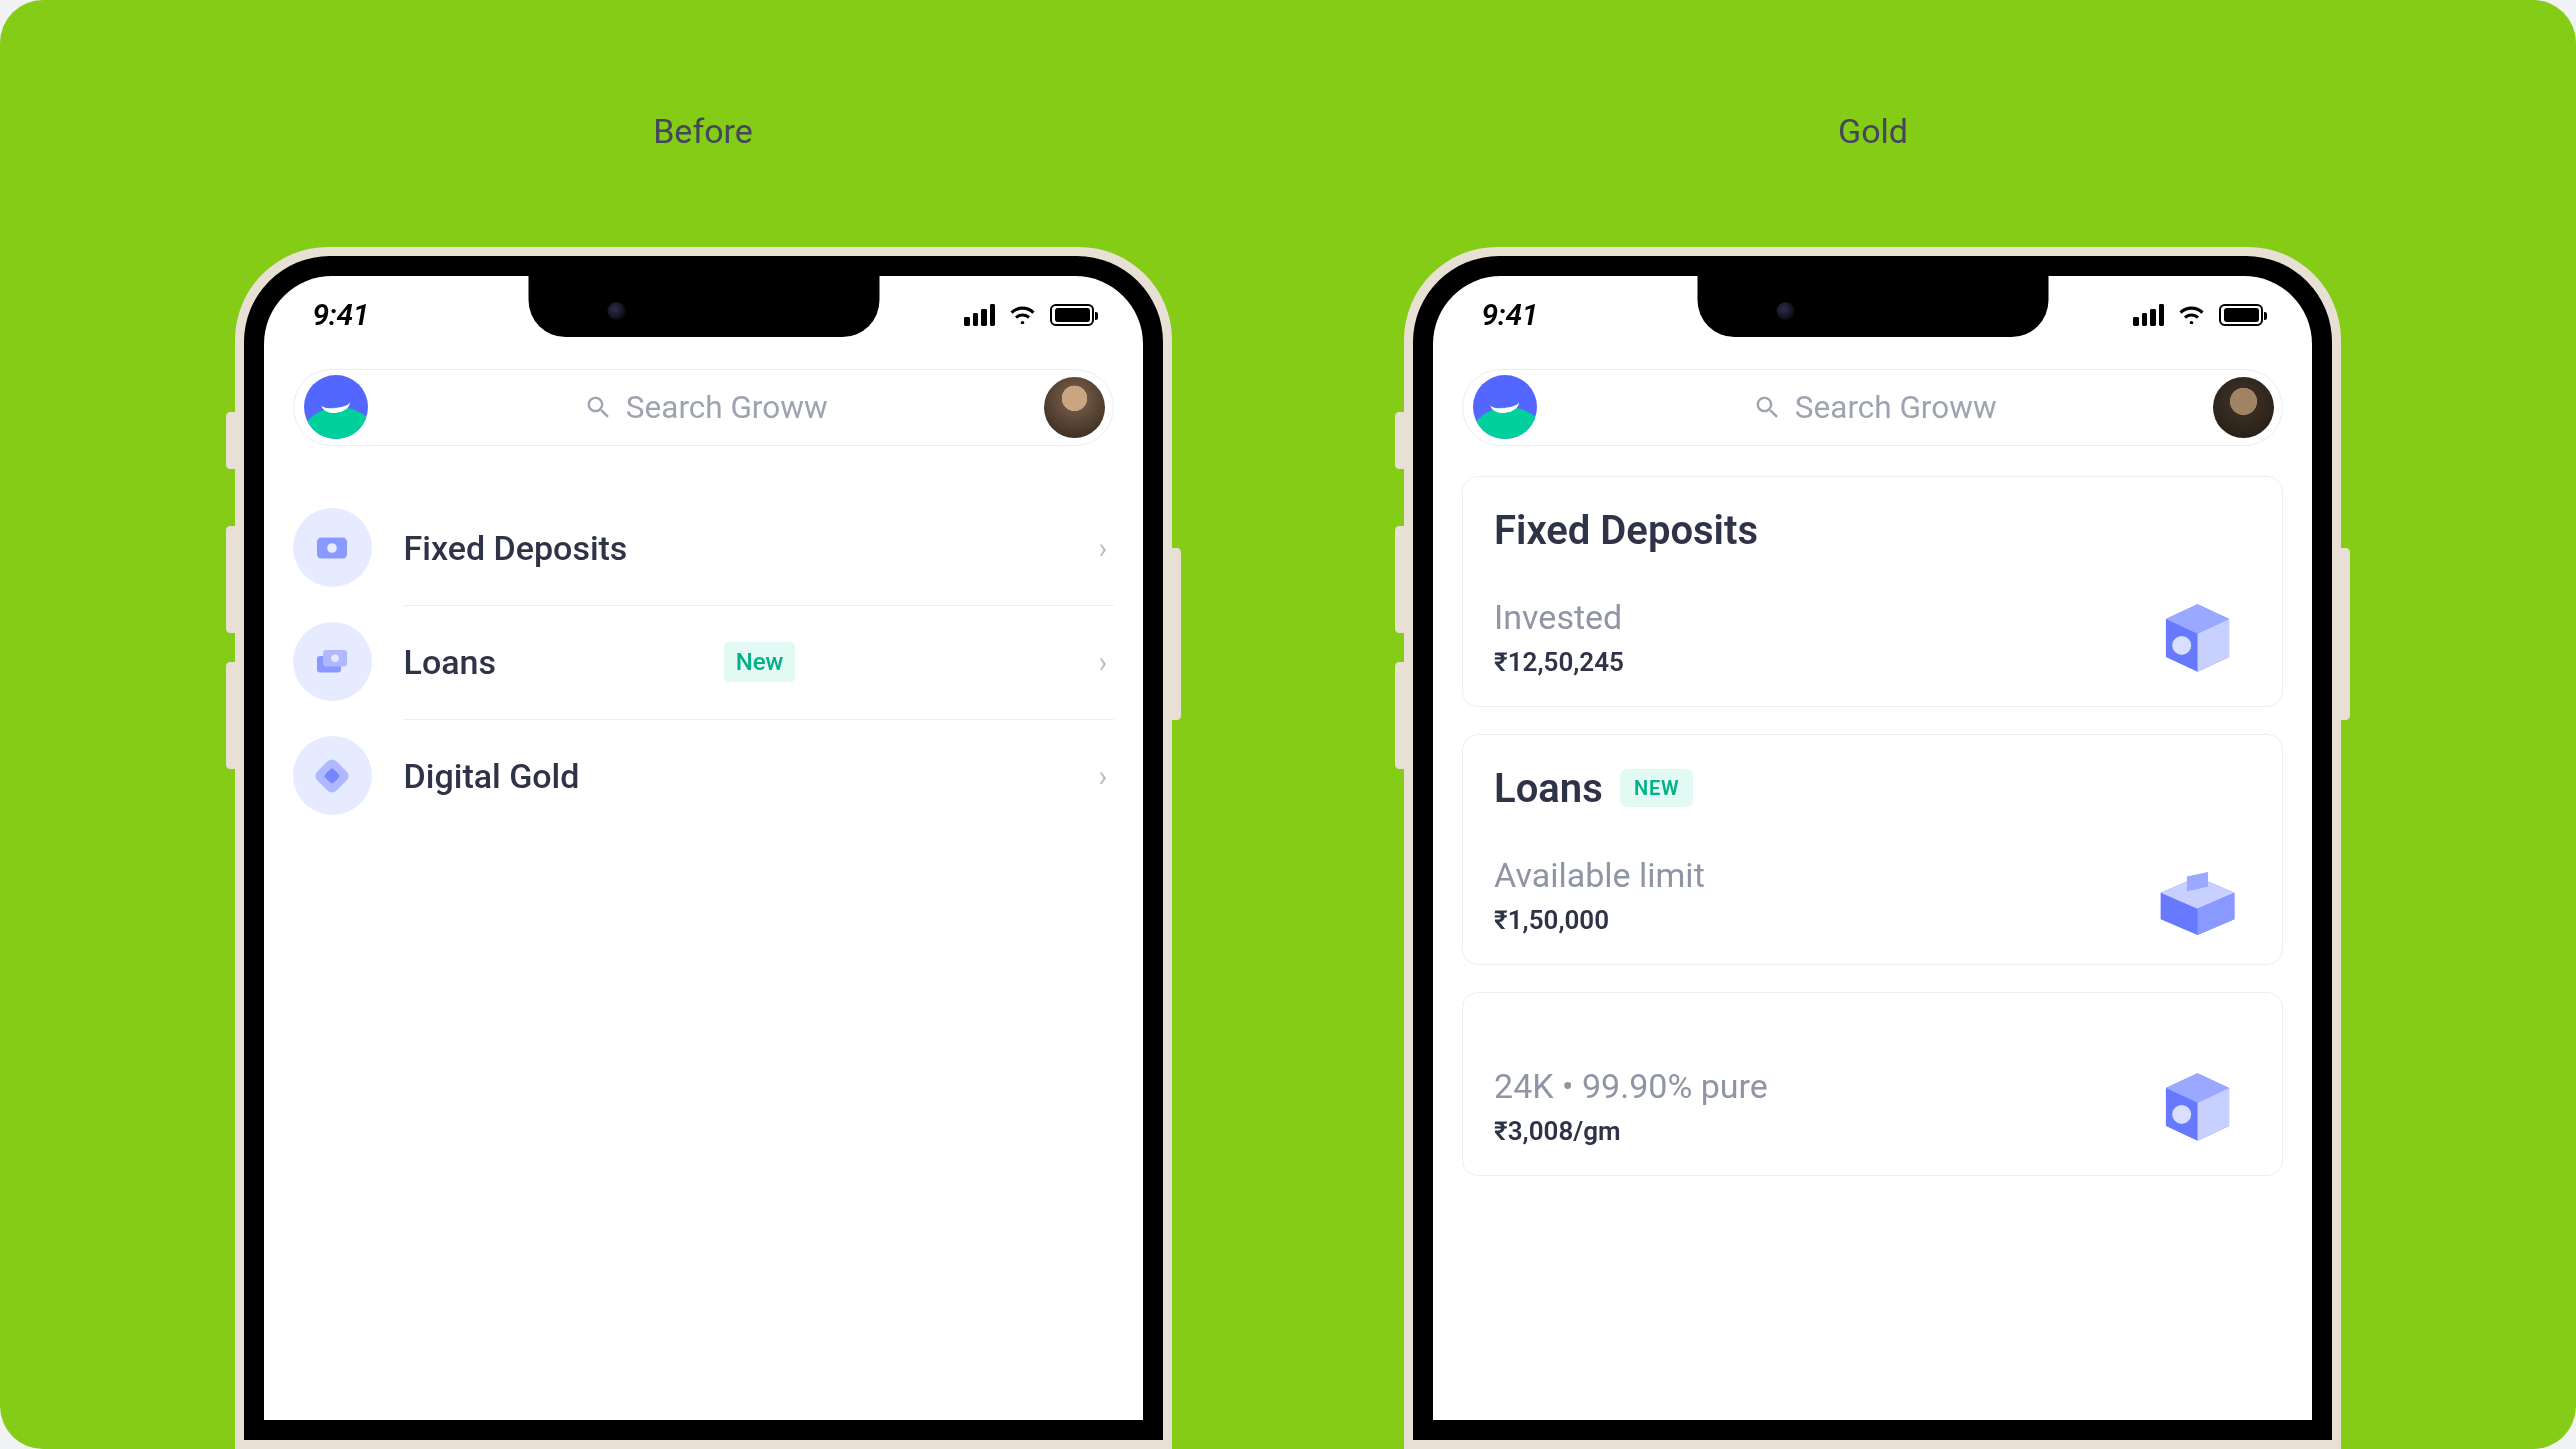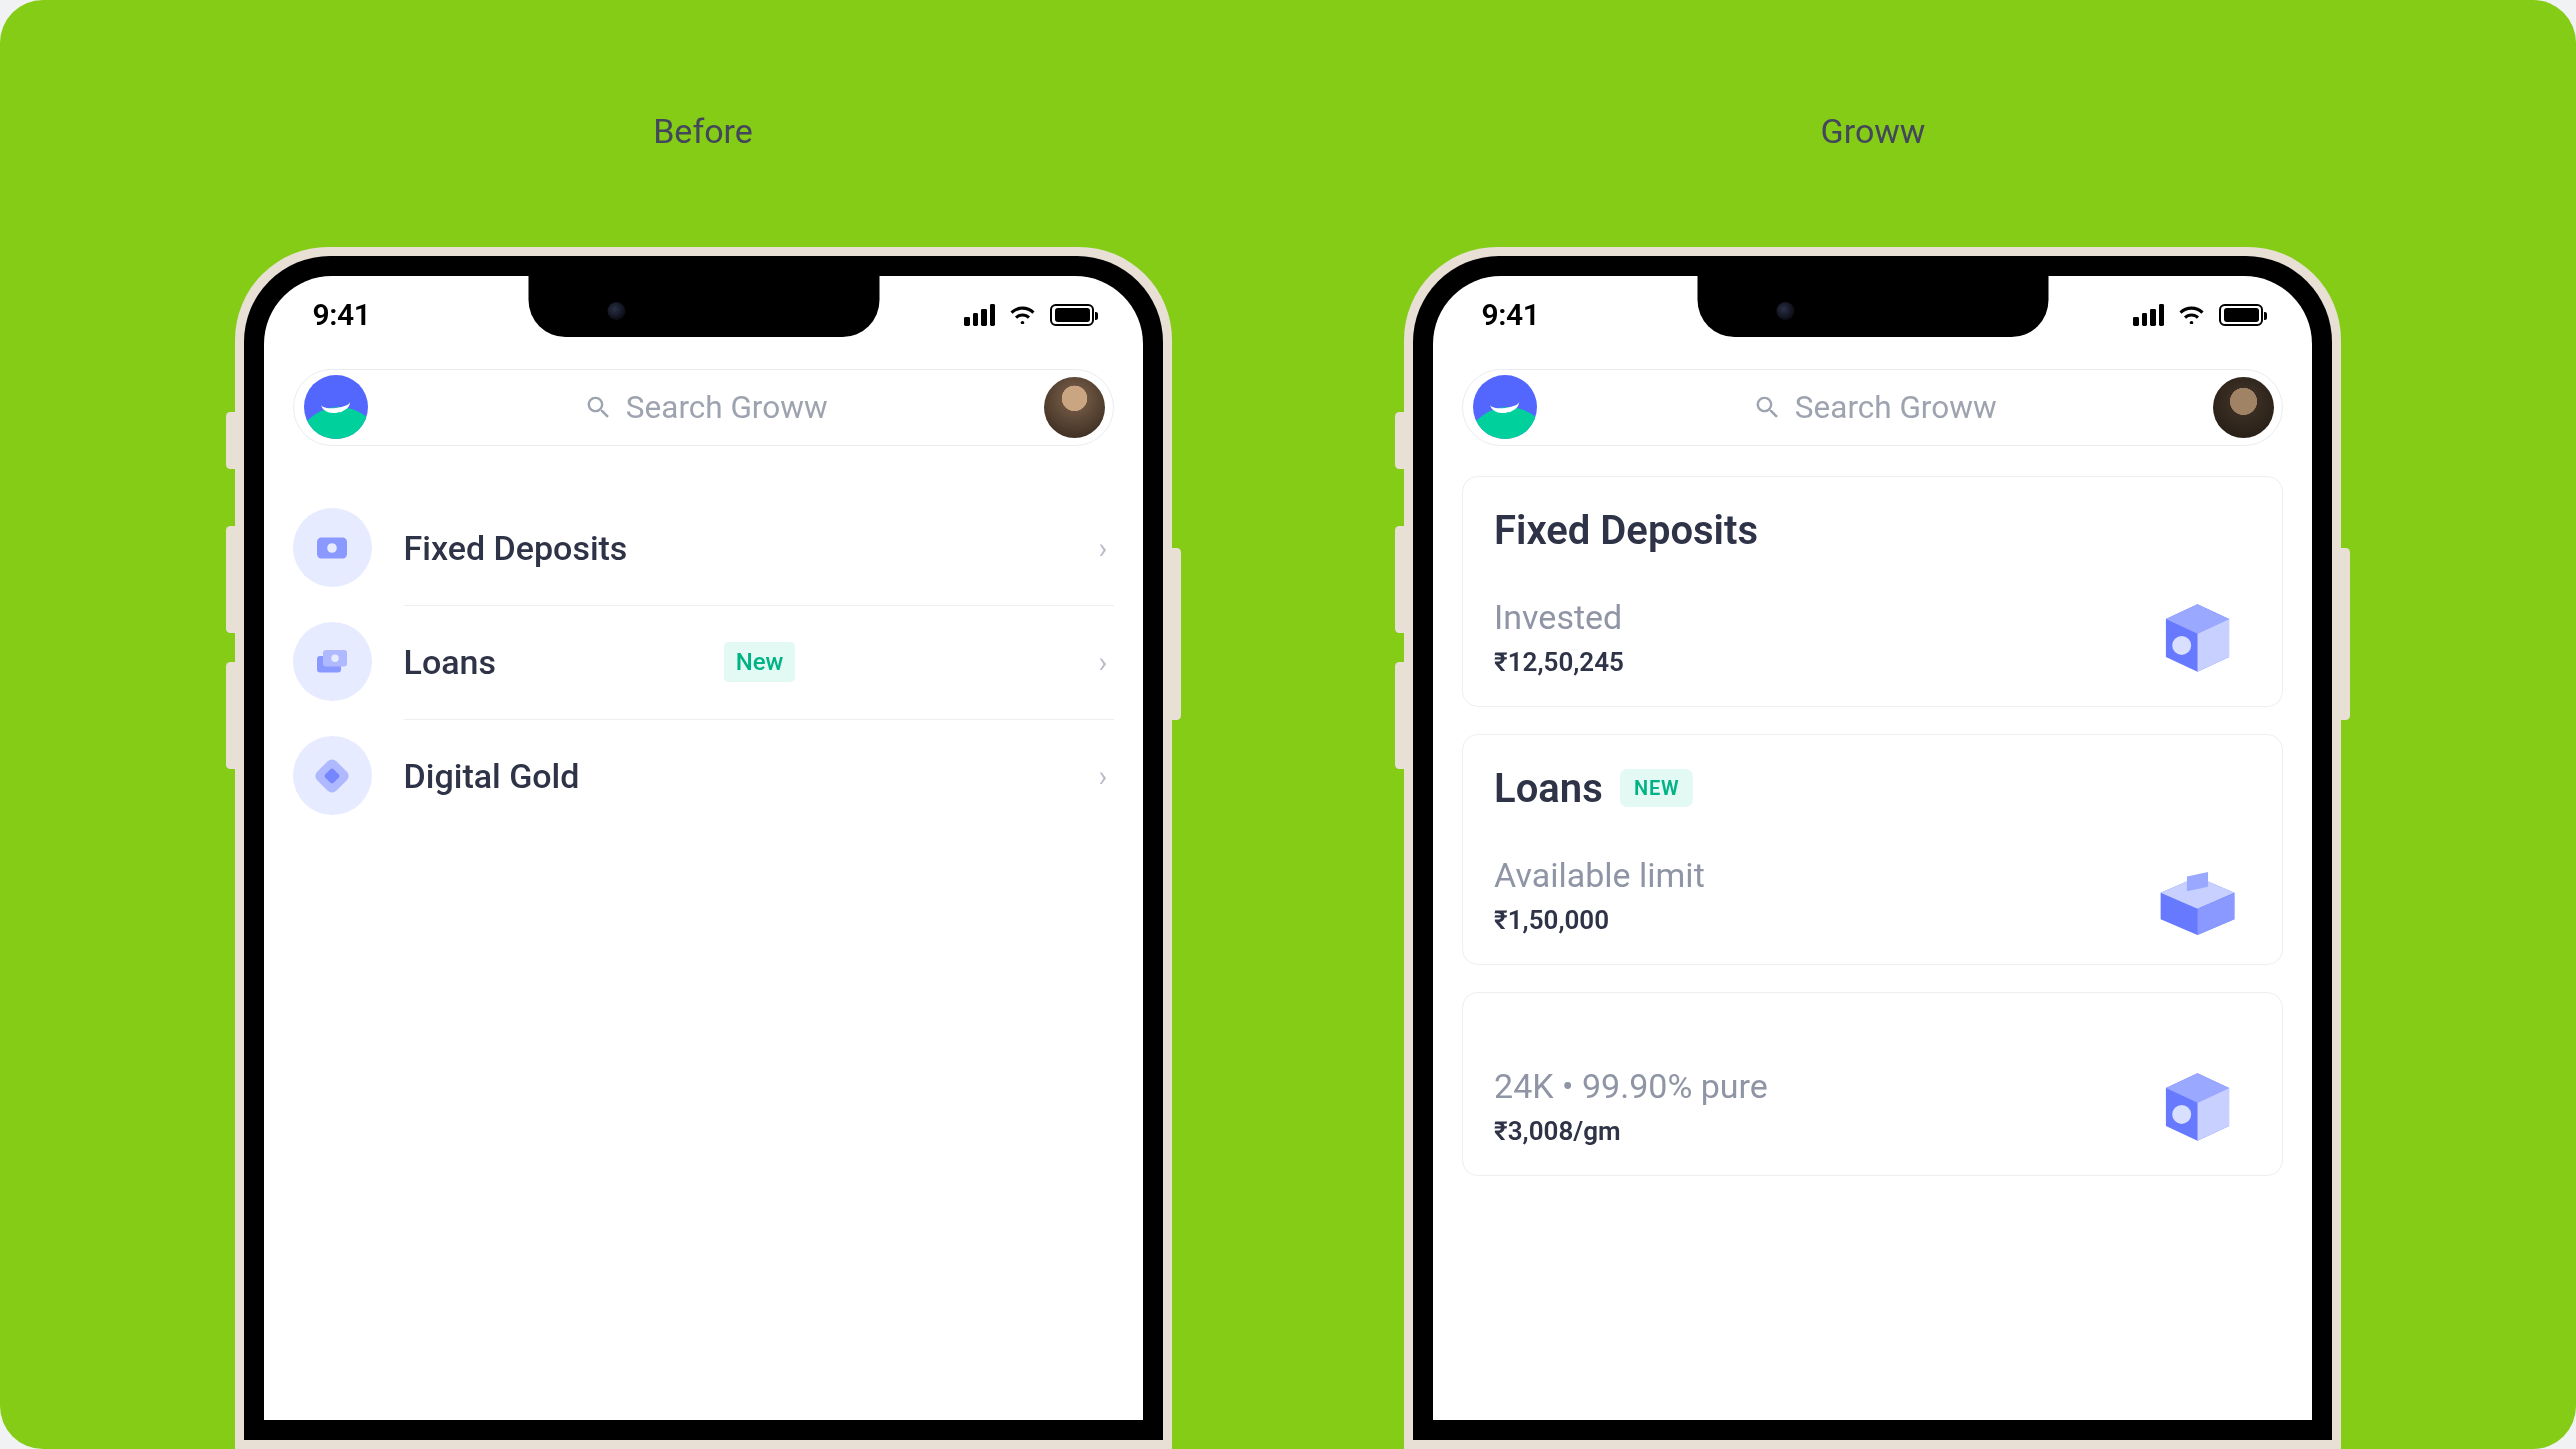--- a/index.html
+++ b/index.html
@@ -82,21 +82,21 @@
   
   .status-bar {
     position: absolute;
     top: 14.3px; left: 0; right: 0;
     height: 50px;
     display: flex;
     align-items: center;
     justify-content: space-between;
     padding: 0 49px;
   }
-  .time { font-weight: 600; font-size: 30px; color: #000; letter-spacing: -0.4px; }
+  .time { font-weight: 600; font-size: 30px; color: #000; letter-spacing: -0.4px; font-style: italic; }
   .status-icons { display: flex; align-items: center; gap: 13px; }
   .signal { display: flex; align-items: flex-end; gap: 2.9px; }
   .signal span { width: 5.7px; background:#000; border-radius: 1.4px; }
   .signal span:nth-child(1){height:8.6px}
   .signal span:nth-child(2){height:13px}
   .signal span:nth-child(3){height:17px}
   .signal span:nth-child(4){height:21.5px}
   .wifi svg { width: 29px; height: 21.5px; }
   .battery {
     width: 44px; height: 21.5px;
@@ -235,21 +235,21 @@
     bottom: 29px;
     width: 107px; height: 79px;
   }
 </style>
 </head>
 <body>
 
 <div class="canvas">
 
   <div class="label label-before">Before</div>
-  <div class="label label-after">Groww</div>
+  <div class="label label-after">Gold</div>
 
   <div class="phone phone-left">
     <div class="side-btn sb-left1"></div>
     <div class="side-btn sb-left2"></div>
     <div class="side-btn sb-left3"></div>
     <div class="side-btn sb-right"></div>
     <div class="phone-inner">
       <div class="screen">
         <div class="notch"></div>
 

